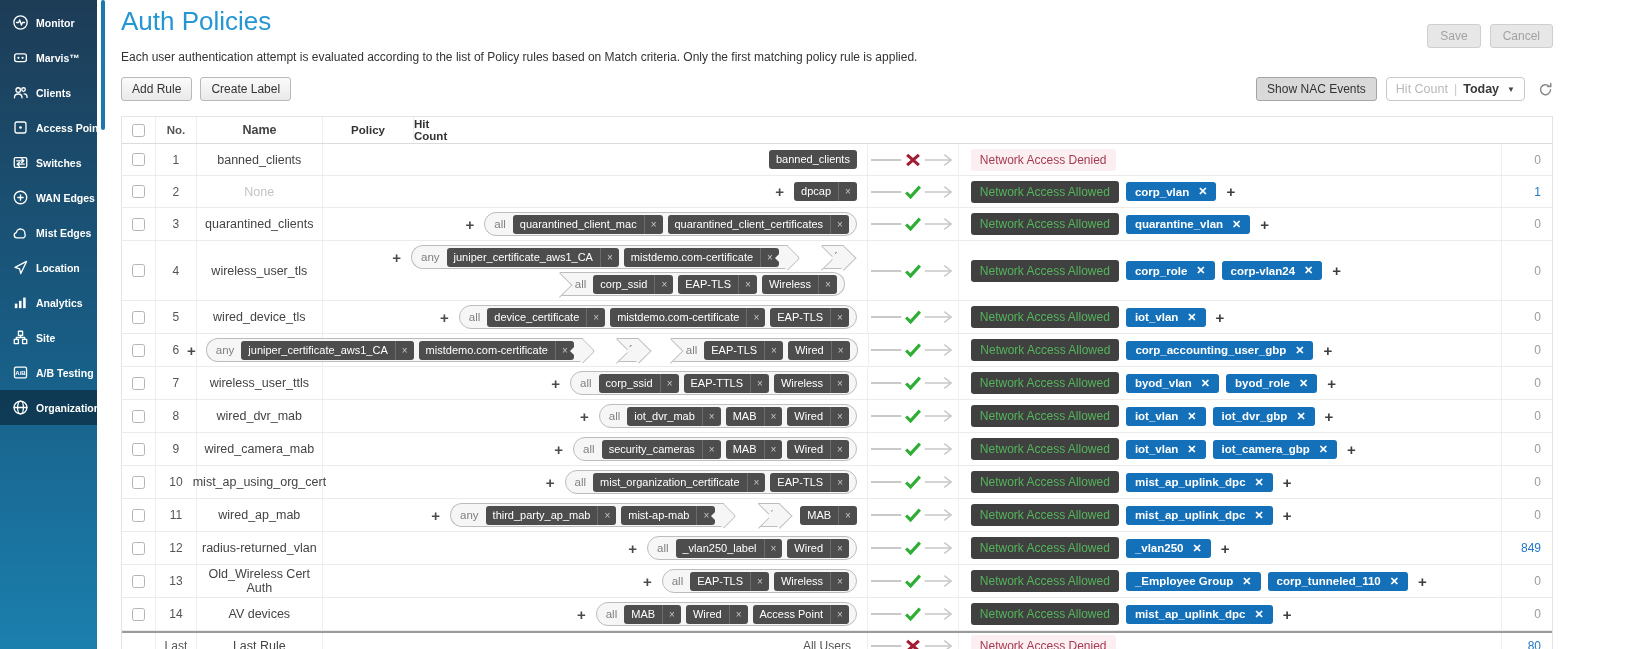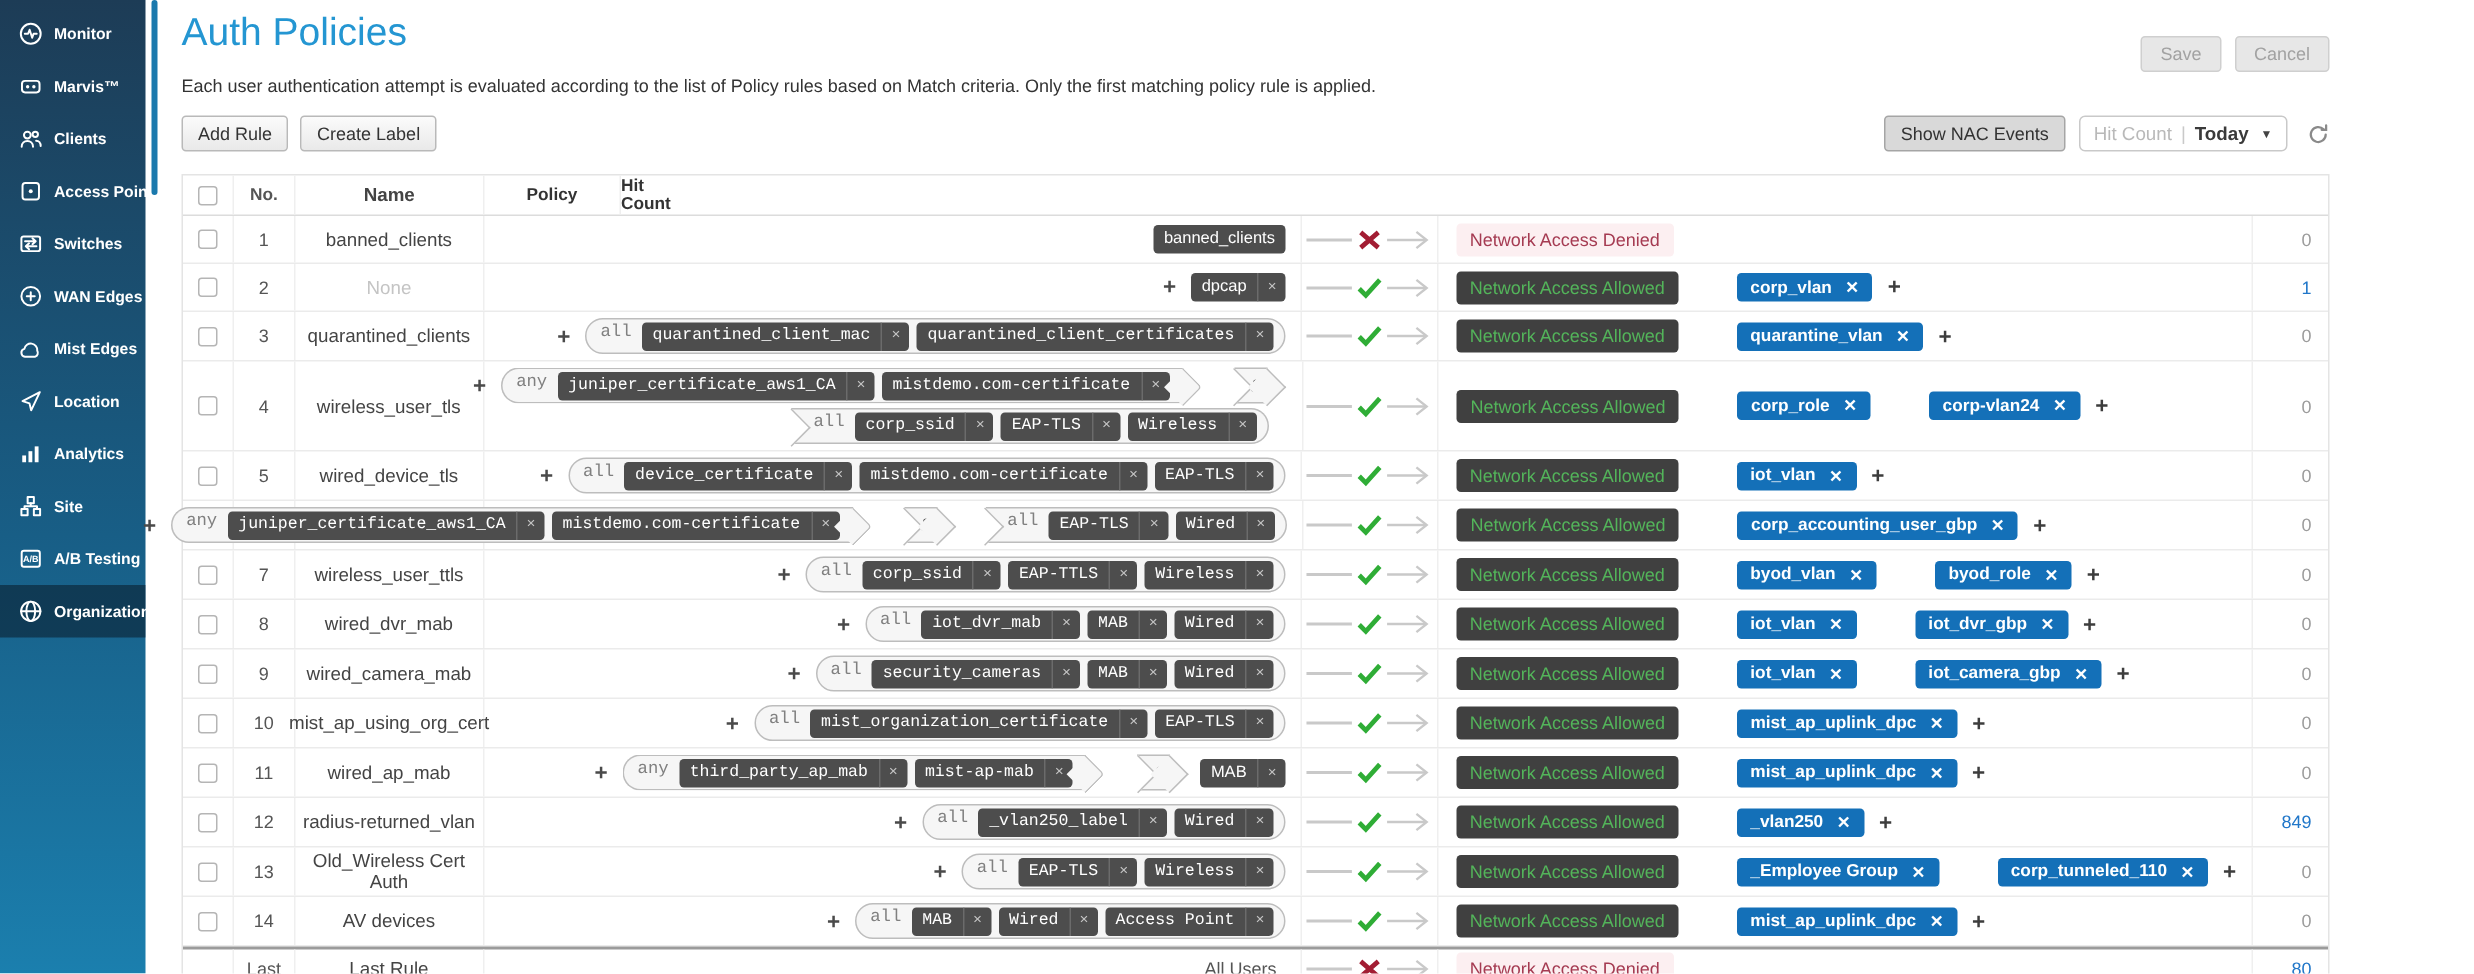--- a/index.html
+++ b/index.html
@@ -66,23 +66,23 @@
   .c-hit { width:50px; justify-content:flex-end; padding-right:11px; }
   .thead .c-match, .thead .c-assign { flex-direction:row; align-items:center; justify-content:center; padding:0; }
   .hint { font-weight:400; color:#555; font-size:11px; margin-left:4px; }
   .checkbox { width:13px; height:13px; border:1.5px solid #b5b5b5; border-radius:2.5px; background:#fff; cursor:pointer; }
   .muted { color:#c4c4c4; }
 
   
   .match-line { display:flex; align-items:center; gap:7px; }
   .plus { color:#4a4a4a; font-weight:700; font-size:15px; margin-right:3px; cursor:pointer; line-height:1; }
   .group {
-    position:relative; display:inline-flex; align-items:flex-start; gap:5px;
+    position:relative; display:inline-flex; align-items:center; gap:5px;
     background:#f6f6f6; border:1px solid #bdbdbd; border-radius:12px;
-    padding:2px 7px; height:24px;font-family:Liberation Mono, monospace;
+    padding:2px 7px; height:24px;
   }
   .glabel { color:#808080; font-size:11.5px; padding:0 2px; }
   .group.arrow-right { border-right:none; border-top-right-radius:0; border-bottom-right-radius:0; margin-right:12px; padding-right:9px; }
   .group.arrow-right::after {
     content:""; position:absolute; right:-8.5px; top:2.7px; width:16.5px; height:16.5px;
     background:#f6f6f6; border-top:1px solid #bdbdbd; border-right:1px solid #bdbdbd;
     transform:rotate(45deg); border-top-right-radius:3px;
   }
   .group.arrow-left { border-left:none; border-top-left-radius:0; border-bottom-left-radius:0; margin-left:12px; padding-left:13px; }
   .group.arrow-left::before {
@@ -111,21 +111,21 @@
   .dtag .tt { padding:0 7px; }
   .dtag .tx { padding:0 6px; border-left:1px solid #6b6b6b; color:#c6c6c6; font-size:10px; display:flex; align-items:center; }
 
   
   .policy-flow { display:flex; align-items:center; }
   .status { padding:4px 9px; border-radius:3px; font-size:12px; white-space:nowrap; }
   .status.allow { background:#404040; color:#53b45a; }
   .status.deny { background:#fceff1; color:#a53b52; }
   .btag {
     display:inline-flex; align-items:center; gap:9px; background:#1470b8; color:#fff;
-    border-radius:3px; padding:3px 9px; font-size:11.5px; font-weight:700; cursor:pointer; white-space:nowrap;margin-left:32px;
+    border-radius:3px; padding:3px 9px; font-size:11.5px; font-weight:700; cursor:pointer; white-space:nowrap;
   }
   .btag .bx { font-size:11px; }
   .assign-plus { color:#3d3d3d; font-weight:700; font-size:15px; margin-left:3px; cursor:pointer; line-height:1; }
   .hit { color:#9c9c9c; font-size:12px; }
   .hit.link { color:#2177c9; cursor:pointer; }
 </style>
 </head>
 <body>
 
 <nav class="sidebar">

